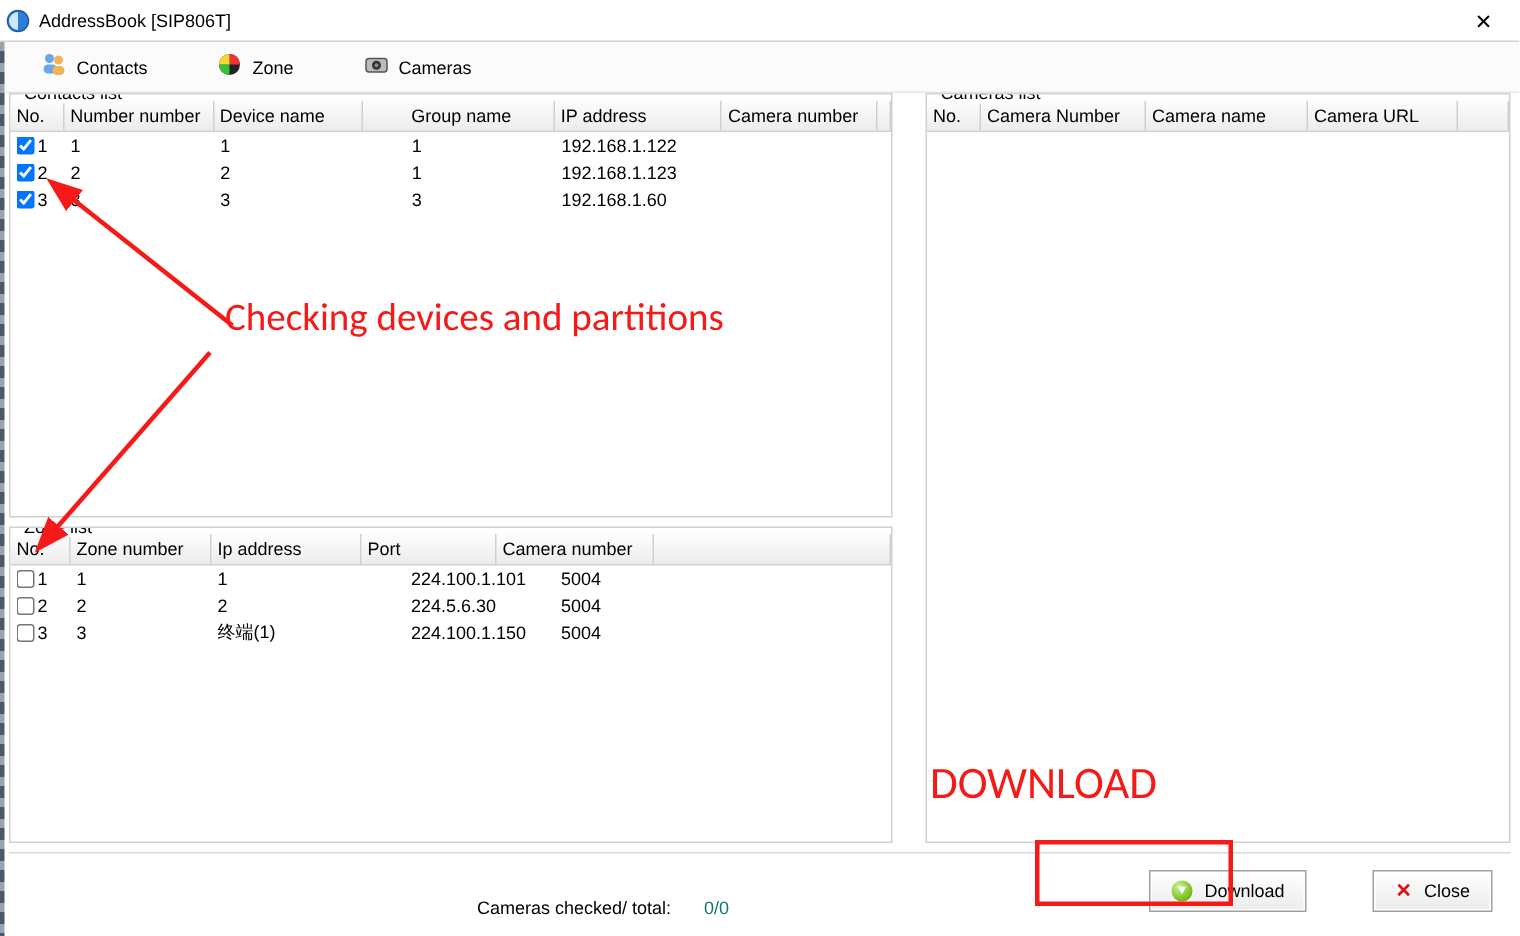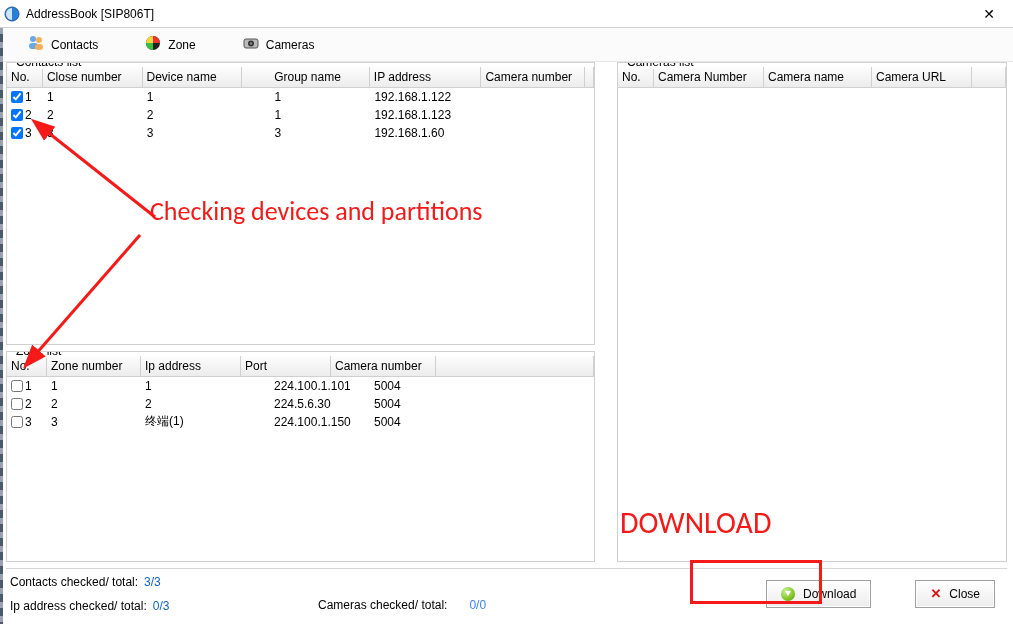--- a/index.html
+++ b/index.html
@@ -120,21 +120,21 @@
       position: absolute;
       left: 6px; right: 6px; bottom: 6px; height: 50px;
       border-top: 1px solid #d8d8d8;
       display: flex; align-items: center;
       padding: 6px 4px;
     }
     .footer .stats { display:flex; flex-direction: column; gap: 10px; }
     .footer .stat { display: flex; align-items: center; gap: 6px; font-size: 12px; }
     .footer .stat .val { color: #0d63c9; }
     .footer .stat2 { position: absolute; left: 312px; bottom: 6px; display:flex; gap:22px; font-size:12px;}
-    .footer .stat2 .val { color:#3b82f6; }
+    .footer .stat2 .val { color:#0f766e; }
 
     .btn {
       height: 28px; padding: 0 14px;
       background: linear-gradient(#fff, #ececec);
       border: 1px solid #a0a0a0;
       display: flex; align-items: center; gap: 8px;
       font-size: 12px;
       box-shadow: inset 0 0 0 1px #fff;
       cursor: default;
     }
@@ -206,21 +206,21 @@
 </div>
 
 <div class="content">
   <div class="left-col">
 
     <div class="group first contacts-grp">
       <div class="legend">Contacts list</div>
       <div class="grid">
         <div class="ghead">
           <div class="c0">No.</div>
-          <div class="c1">Close number</div>
+          <div class="c1">Number number</div>
           <div class="c2">Device name</div>
           <div class="c3">Group name</div>
           <div class="c4">IP address</div>
           <div class="c5">Camera number</div>
           <div class="cR"></div>
         </div>
         <div class="gbody" id="contacts-body">
             <div class="grow">
               <div class="c0">
                 <input type="checkbox" class="chk" checked="" style="">
@@ -324,30 +324,20 @@
           <div class="m3">Camera URL</div>
           <div class="mR"></div>
         </div>
         <div class="gbody" id="cameras-body"></div>
       </div>
     </div>
   </div>
 </div>
 
 <div class="footer">
-  <div class="stats">
-    <div class="stat">
-      <span>Contacts checked/ total:</span>
-      <span class="val">3/3</span>
-    </div>
-    <div class="stat">
-      <span>Ip address checked/ total:</span>
-      <span class="val">0/3</span>
-    </div>
-  </div>
   <div class="stat2">
       <span>Cameras checked/ total:</span>
       <span class="val">0/0</span>
   </div>
   <div class="btn-wrap">
     <div class="btn">
       <span class="ico-dot"></span>
       <span>Download</span>
     </div>
     <div class="btn">

